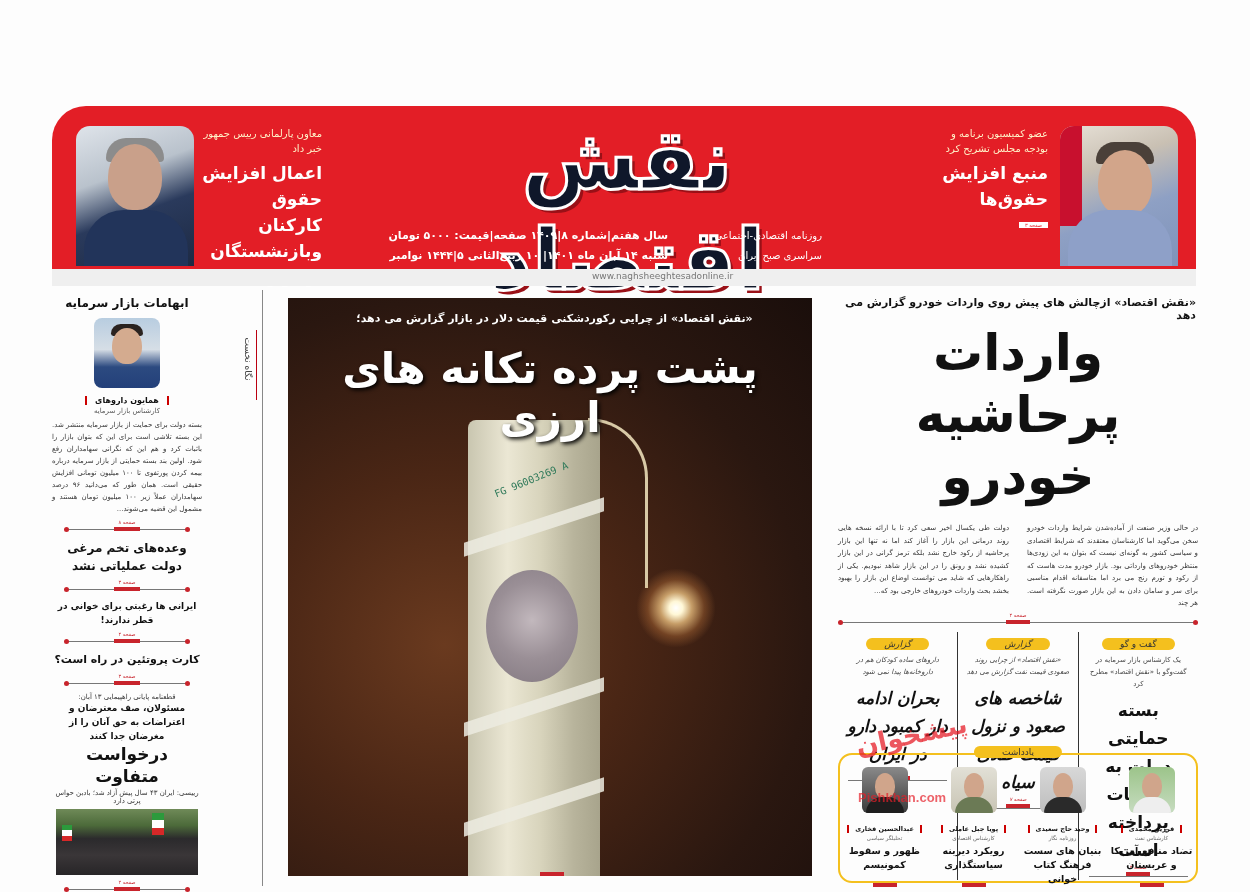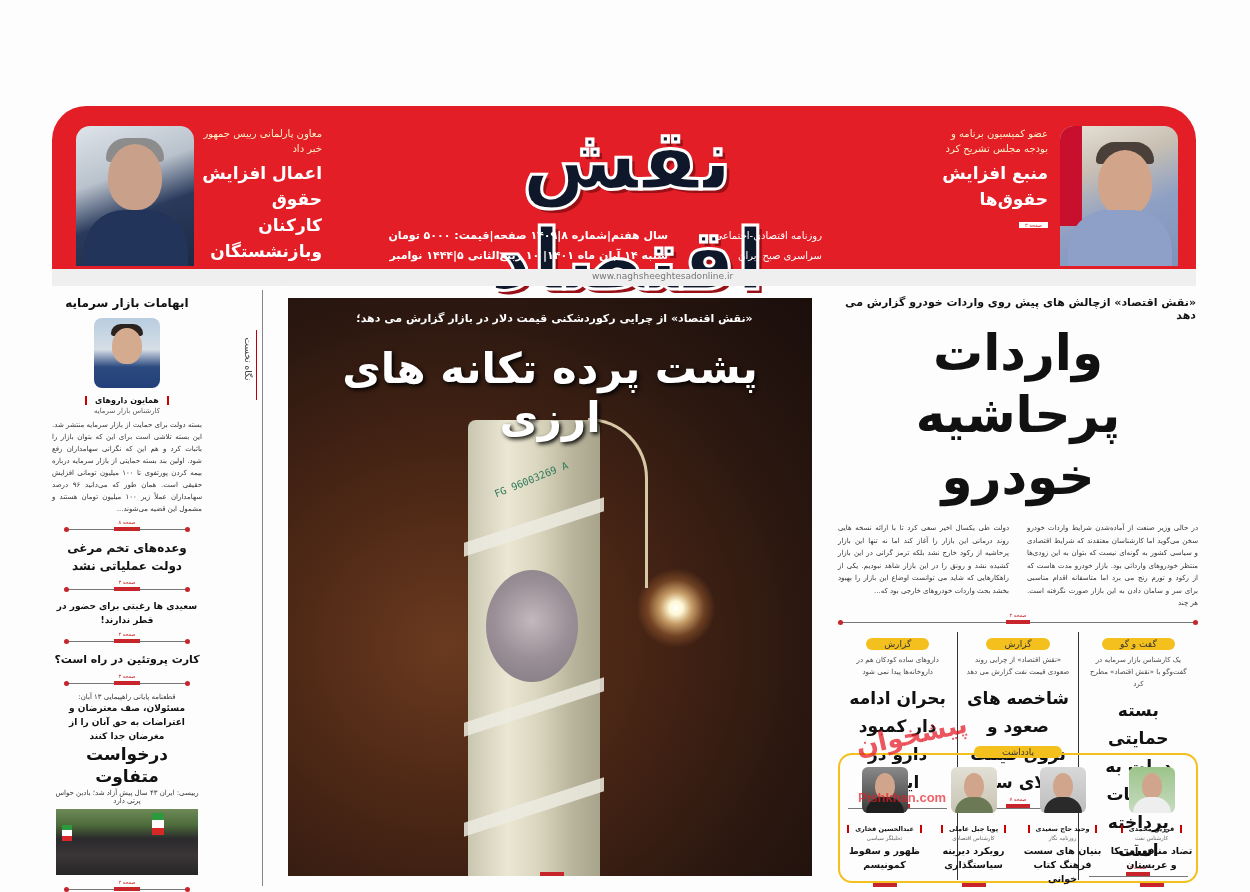--- a/index.html
+++ b/index.html
@@ -101,21 +101,21 @@
   .rc-body p { flex: 1; font-size: 7px; line-height: 12.5px; color: #333; text-align: justify; }
   .rc-sep { position: relative; height: 14px; margin-top: 4px; }
   .rc-sep .line { position: absolute; top: 8px; left: 0; right: 0; height: 1px; background: #777; }
   .rc-sep .dot { position: absolute; top: 6px; width: 5px; height: 5px; border-radius: 50%; background: #c8242c; }
   .rc-sep .dot.l { left: 0; } .rc-sep .dot.r { right: 0; }
   .rc-sep .bar { position: absolute; top: 6px; left: 50%; width: 24px; margin-left: -12px; height: 4px; background: #c8242c; }
   .rc-sep .lbl { position: absolute; top: -2px; left: 0; right: 0; text-align: center; font-size: 5px; color: #c8242c; }
 
   .stories3 { display: flex; margin-top: 4px; }
   .story { flex: 1; text-align: center; padding: 0 6px; position: relative; }
-  .story + .story { border-right: 1px solid #333; }
+  .story + .story { border-right: 1px solid #333; font-style: italic; }
   .story:first-child { }
   .tag { display: inline-block; background: #f4c01e; border-radius: 6px; font-size: 9px; padding: 1px 18px; color: #333; }
   .story .kick { font-size: 7px; line-height: 12px; color: #444; margin-top: 3px; min-height: 24px; }
   .story .hl { font-size: 17px; font-weight: bold; line-height: 28px; margin-top: 6px; }
   .story .spg { position: relative; height: 14px; margin-top: 2px; }
   .story .spg .bar { position: absolute; top: 6px; left: 50%; width: 24px; margin-left: -12px; height: 4px; background: #c8242c; }
   .story .spg .lbl { position: absolute; top: -2px; left: 0; right: 0; font-size: 5px; color: #c8242c; }
   .story .spg .line { position: absolute; top: 10px; left: 4px; right: 4px; height: 1px; background: #777; }
 
   .notes { position: absolute; left: 838px; top: 753px; width: 360px; height: 130px; border: 2px solid #f4c01e; border-radius: 14px; direction: rtl; }
@@ -192,21 +192,21 @@
   </div>
 
   <div class="lc-headline">وعده‌های تخم مرغی دولت عملیاتی نشد</div>
   <div class="pg-sep">
     <div class="line"></div>
       <div class="dot l"></div>
       <div class="dot r"></div>
       <div class="bar"></div>
     <div class="lbl">صفحه ۳</div>
   </div>
-  <div class="lc-headline sm">سعیدی ها رغبتی برای حضور در قطر ندارند!</div>
+  <div class="lc-headline sm">ایرانی ها رغبتی برای خوانی در قطر ندارند!</div>
   <div class="pg-sep">
     <div class="line"></div>
       <div class="dot l"></div>
       <div class="dot r"></div>
       <div class="bar"></div>
     <div class="lbl">صفحه ۴</div>
   </div>
   <div class="lc-headline" style="font-size:11px">کارت پروتئین در راه است؟</div>
   <div class="pg-sep">
     <div class="line"></div>

